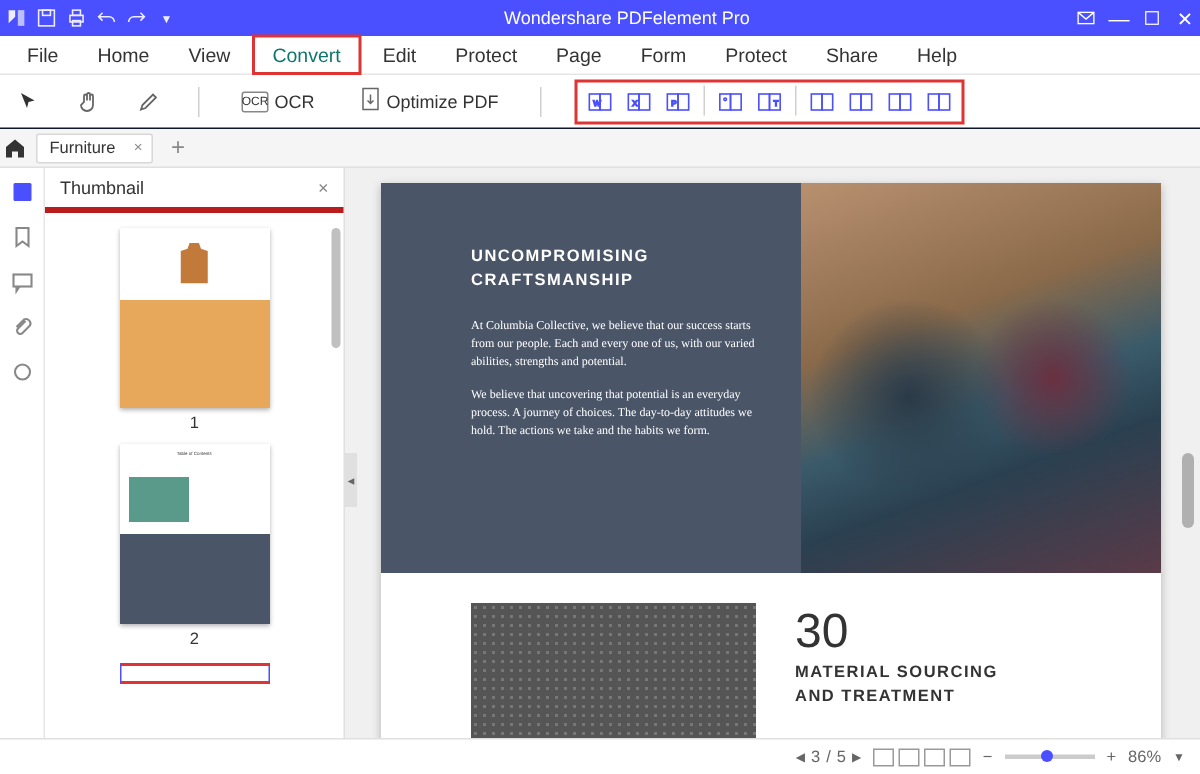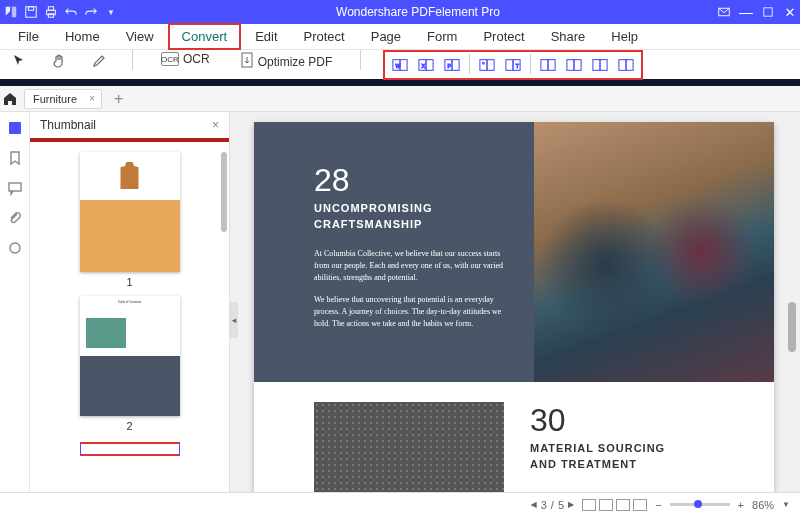--- a/index.html
+++ b/index.html
@@ -6,21 +6,21 @@
 body{width:800px;height:516px;overflow:hidden;background:#fff;font-size:12px;color:#333;position:relative}
 .titlebar{height:24px;background:#4a4fff;display:flex;align-items:center;color:#fff;padding:0 4px}
 .tb-left{display:flex;gap:6px;align-items:center}
 .tb-ic{width:14px;height:14px;display:flex;align-items:center;justify-content:center;opacity:.9}
 .tb-title{flex:1;text-align:center;font-size:12px}
 .tb-right{display:flex;gap:10px;align-items:center}
 .tb-right span{width:12px;height:12px;display:flex;align-items:center;justify-content:center}
 .menubar{height:26px;background:#fff;border-bottom:1px solid #e5e5e5;display:flex;align-items:center;padding:0 6px;gap:2px}
 .menu-item{padding:4px 12px;font-size:13px;cursor:pointer}
 .menu-item.active{border:2px solid #e03333;color:#0f766e}
-.toolbar{height:36px;background:#fff;border-bottom:7px solid #0f172a;display:flex;align-items:flex-start;padding:0 8px;gap:18px}
+.toolbar{height:36px;background:#fff;border-bottom:1px solid #0f172a;display:flex;align-items:center;padding:0 8px;gap:18px}
 .tb-sep{width:1px;height:20px;background:#d0d0d0;margin:0 4px}
 .tb-btn{width:22px;height:22px;display:flex;align-items:center;justify-content:center;color:#4a4fff}
 .tb-btn svg{width:16px;height:16px}
 .ocr-btn{display:flex;align-items:center;gap:4px;padding:2px 6px;font-size:12px}
 .ocr-box{width:18px;height:14px;border:1px solid #888;border-radius:2px;font-size:8px;display:flex;align-items:center;justify-content:center}
 .opt-btn{display:flex;align-items:center;gap:4px;padding:2px 6px;font-size:12px}
 .convert-grp{display:flex;gap:4px;border:2px solid #e03333;padding:2px 4px}
 .tabbar{height:26px;background:#f5f5f5;border-bottom:1px solid #e0e0e0;display:flex;align-items:center;padding:0 2px;gap:6px}
 .home-ic{width:16px;height:16px}
 .tab{background:#fff;border:1px solid #d8d8d8;padding:3px 24px 3px 8px;font-size:11px;position:relative;border-radius:2px}
@@ -298,21 +298,20 @@
       </div>
       <div class="pg3"></div>
     </div>
   </div>
 
   <div class="docarea">
     <div class="collapse">◂</div>
     <div class="page">
       <div class="p-top">
         <div class="p-blue">
-          <div class="p-num">28</div>
           <div class="p-h">UNCOMPROMISING</div>
           <div class="p-h">CRAFTSMANSHIP</div>
           <div class="p-body">At Columbia Collective, we believe that our success starts from our people. Each and every one of us, with our varied abilities, strengths and potential.</div>
           <div class="p-body2">We believe that uncovering that potential is an everyday process. A journey of choices. The day-to-day attitudes we hold. The actions we take and the habits we form.</div>
         </div>
         <div class="p-img"></div>
       </div>
       <div class="p-bot">
         <div class="p-gray"></div>
         <div class="p-right">

